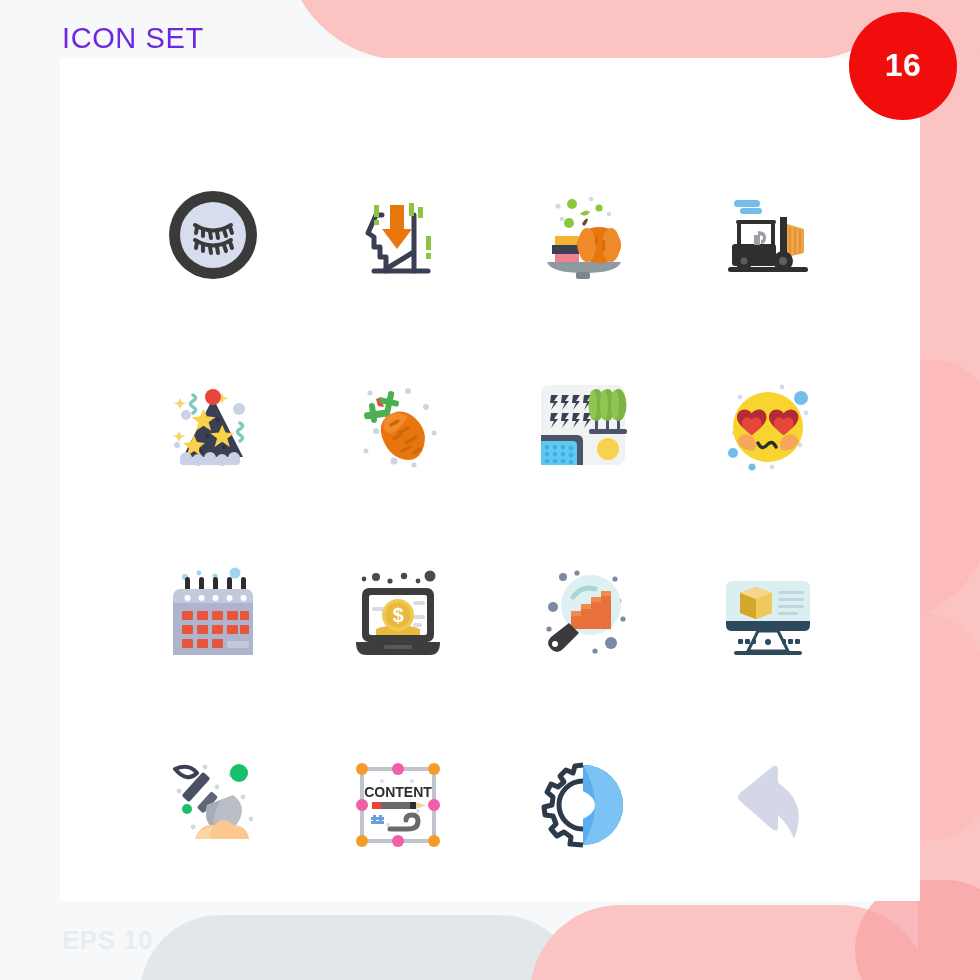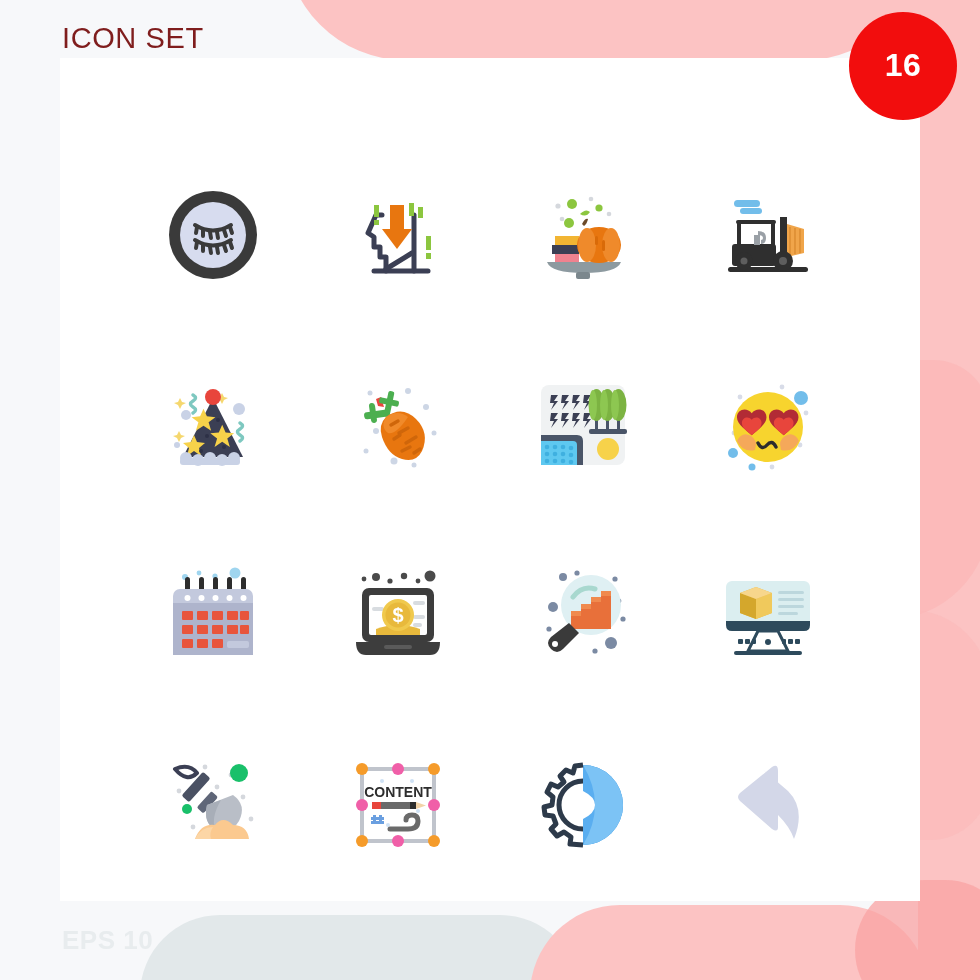--- a/index.html
+++ b/index.html
@@ -54,21 +54,21 @@
 
   
   #card{
     position:absolute;left:60px;top:58px;width:860px;height:843px;
     background:#ffffff;
   }
 
   
   #title{
     position:absolute;left:62px;top:22px;
-    font-size:29px;letter-spacing:.6px;color:#7f1d1d;
+    font-size:29px;letter-spacing:.6px;color:#6d28d9;
     font-weight:400;
   }
   #count-badge{
     position:absolute;left:849px;top:12px;width:108px;height:108px;
     border-radius:54px;background:#f20d0d;
     display:flex;align-items:center;justify-content:center;
   }
   #count-badge span{
     color:#ffffff;font-size:32px;font-weight:bold;letter-spacing:.5px;
     transform:translateY(-1px);

